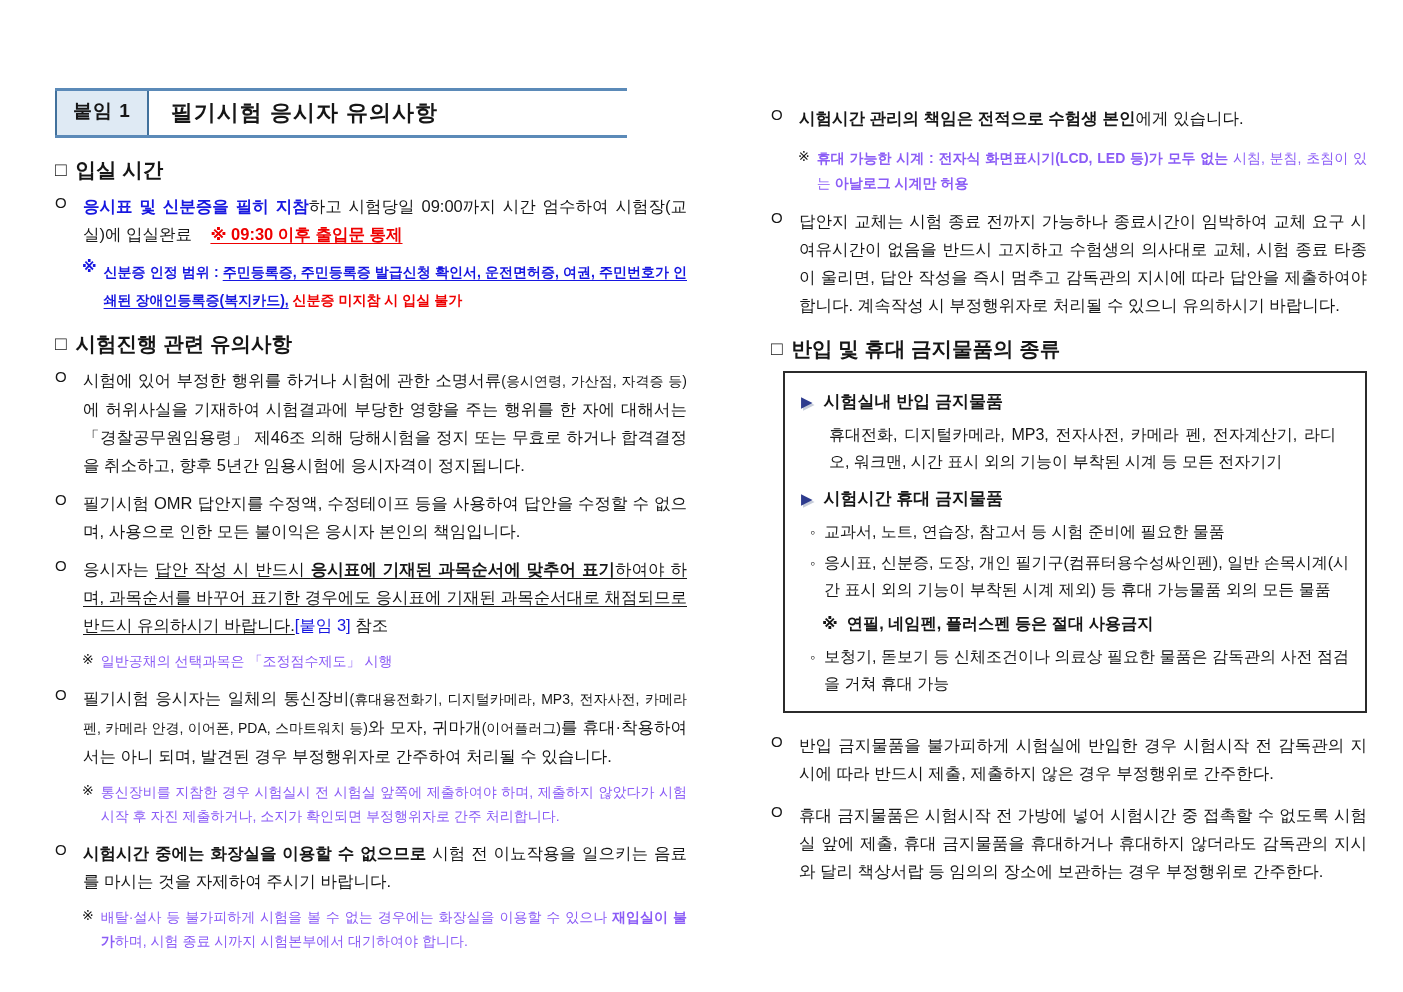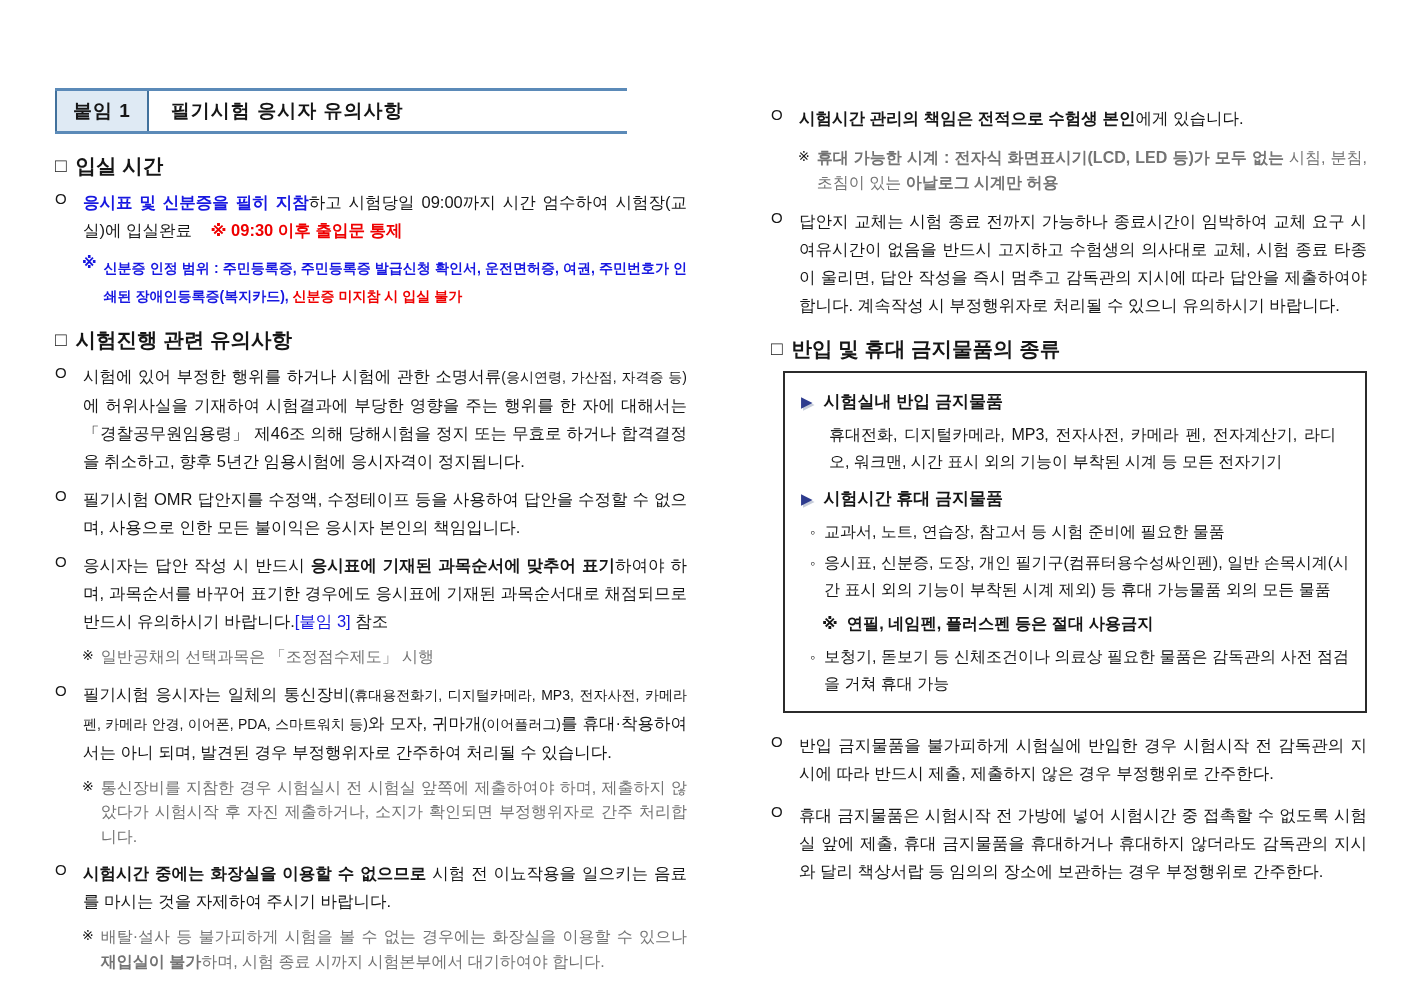--- a/index.html
+++ b/index.html
@@ -24,35 +24,35 @@
   .attach-header{
     display:flex;align-items:stretch;width:572px;box-sizing:border-box;
     border-top:3px solid var(--hdr-line);border-bottom:3px solid var(--hdr-line);
     margin-bottom:18px;
   }
   .attach-label{
     flex:none;background:var(--hdr-bg);
     border-left:2px solid var(--hdr-box);border-right:2px solid var(--hdr-box);
     padding:7px 16px;font-weight:bold;font-size:19px;letter-spacing:1px;
   }
-  .attach-title{padding:7px 22px;font-weight:bold;font-size:19px;letter-spacing:1px;}
+  .attach-title{padding:7px 22px;font-weight:bold;font-size:22px;letter-spacing:1px;}
 
   
   .section{display:flex;gap:9px;align-items:baseline;font-weight:bold;font-size:20.5px;margin:16px 0 8px;}
   .sq{font-size:19px;position:relative;top:-1px;font-weight:normal;}
 
   
   .para{display:flex;gap:7px;margin:4px 0 10px;}
   .marker{flex:none;width:21px;font-size:15px;padding-top:2px;}
   .ptext{flex:1;text-align:justify;font-size:16.5px;line-height:28px;}
 
   
   .note{display:flex;gap:7px;margin:0 0 10px 27px;}
   .nmarker{flex:none;font-size:15px;}
-  .sm-note .ptext{font-size:16px;line-height:24.5px;color:#737373;}
+  .sm-note .ptext{font-size:14px;line-height:24.5px;color:#8b5cf6;}
   .sm-note .nmarker{font-size:14px;padding-top:2px;}
   .blue-note .ptext{font-size:14px;line-height:28px;color:var(--blue);font-weight:bold;}
   .blue-note .nmarker{color:var(--blue);font-weight:bold;}
 
   
   .body-para{margin:0 0 8px 28px;text-align:justify;font-size:16.5px;line-height:28px;}
 
   
   .pro-box{border:2px solid #2b2b2b;margin:8px 0 18px 12px;padding:13px 16px 11px;}
   .box-head{display:flex;gap:11px;align-items:baseline;font-weight:bold;font-size:17px;margin:4px 0 8px;}
@@ -62,21 +62,21 @@
   .dotm{flex:none;font-size:14px;padding-top:1px;}
   .dtext{flex:1;text-align:justify;}
   .box-warn{display:flex;gap:9px;margin:7px 0 7px 21px;font-weight:bold;font-size:16.2px;line-height:26px;}
   .wmark{flex:none;}
 
   .col-right .para{margin:6px 0 14px;}
   .col-right .note{margin-bottom:12px;}
 
   
   .b{font-weight:bold;}
-  .u{text-underline-offset:3px;}
+  .u{text-decoration:underline;text-underline-offset:3px;}
   .blue{color:var(--blue);}
   .red{color:var(--red);}
   .sm{font-size:14px;}
 </style>
 </head>
 <body>
 
 <div class="page">
   <div class="col-left">
     <div class="attach-header">

